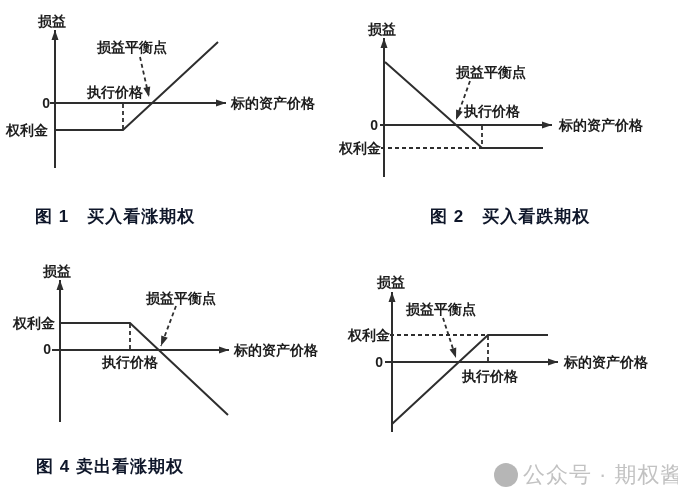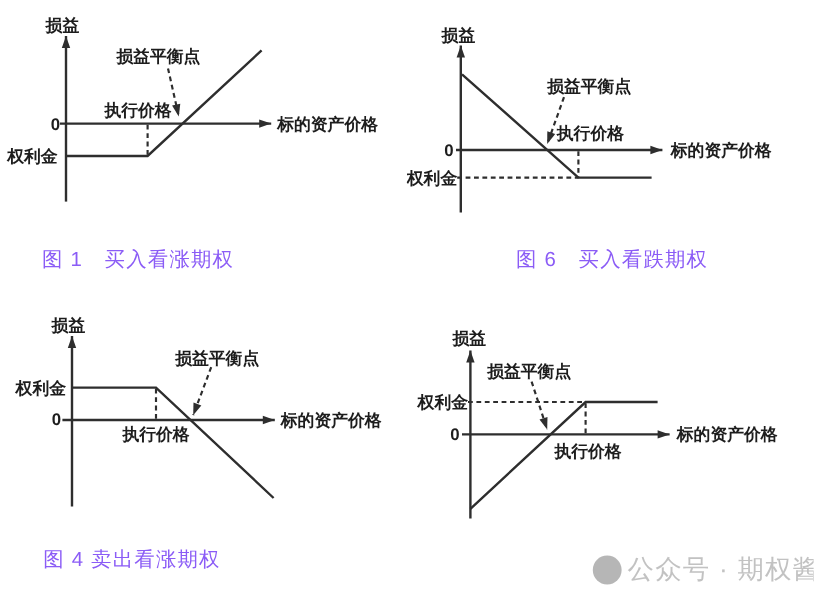--- a/index.html
+++ b/index.html
@@ -12,21 +12,21 @@
   }
   svg.figplot{position:absolute;z-index:1;}
   svg.figplot text{
     font-family:"Liberation Sans",sans-serif;
     font-size:14px;
     font-weight:bold;
     fill:#1d1d1d;
   }
   .fig-caption{
     position:absolute;z-index:3;
-    font-size:17px;font-weight:normal;color:#8b5cf6;
+    font-size:17px;font-weight:bold;color:#0f172a;
     letter-spacing:1px;white-space:nowrap;text-align:right;
   }
   .watermark{
     position:absolute;z-index:2;
     display:flex;align-items:center;gap:5px;
     white-space:nowrap;
   }
   .watermark .wm-icon{
     display:inline-block;width:24px;height:24px;
     border-radius:50%;
@@ -107,16 +107,16 @@
       <polygon points="0,0 -10,-3.5 -10,3.5" transform="translate(117,108) rotate(71.99583839408662)" fill="#2e2e2e"></polygon>
       <text x="52" y="37" text-anchor="middle">损益</text>
       <text x="225" y="117" text-anchor="start">标的资产价格</text>
       <text x="44" y="117" text-anchor="end">0</text>
       <text x="51" y="90" text-anchor="end">权利金</text>
       <text x="151" y="131" text-anchor="middle">执行价格</text>
       <text x="102" y="64" text-anchor="middle">损益平衡点</text>
     </svg>
 
   <div class="fig-caption" style="left: 35px; top: 205px;">图 1　买入看涨期权</div>
-  <div class="fig-caption" style="left: 430px; top: 205px;">图 6　买入看跌期权</div>
+  <div class="fig-caption" style="left: 430px; top: 205px;">图 2　买入看跌期权</div>
   <div class="fig-caption" style="left: 36px; top: 455px;">图 4 卖出看涨期权</div>
 
 </div>
 
 </body></html>

